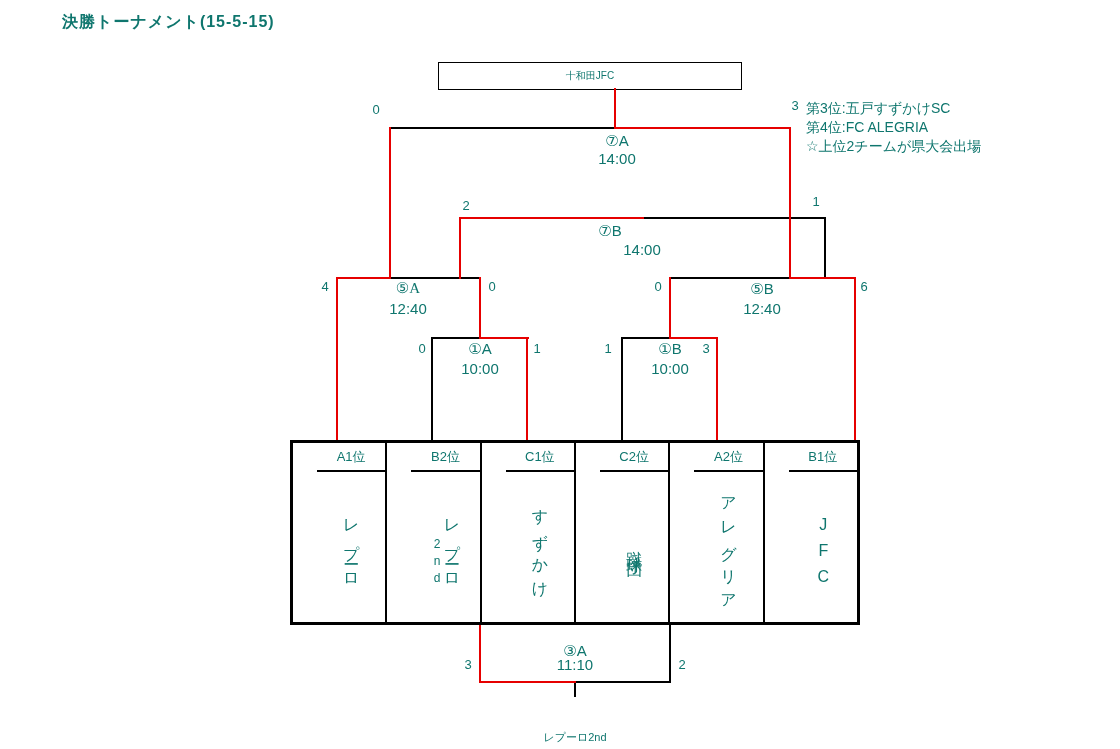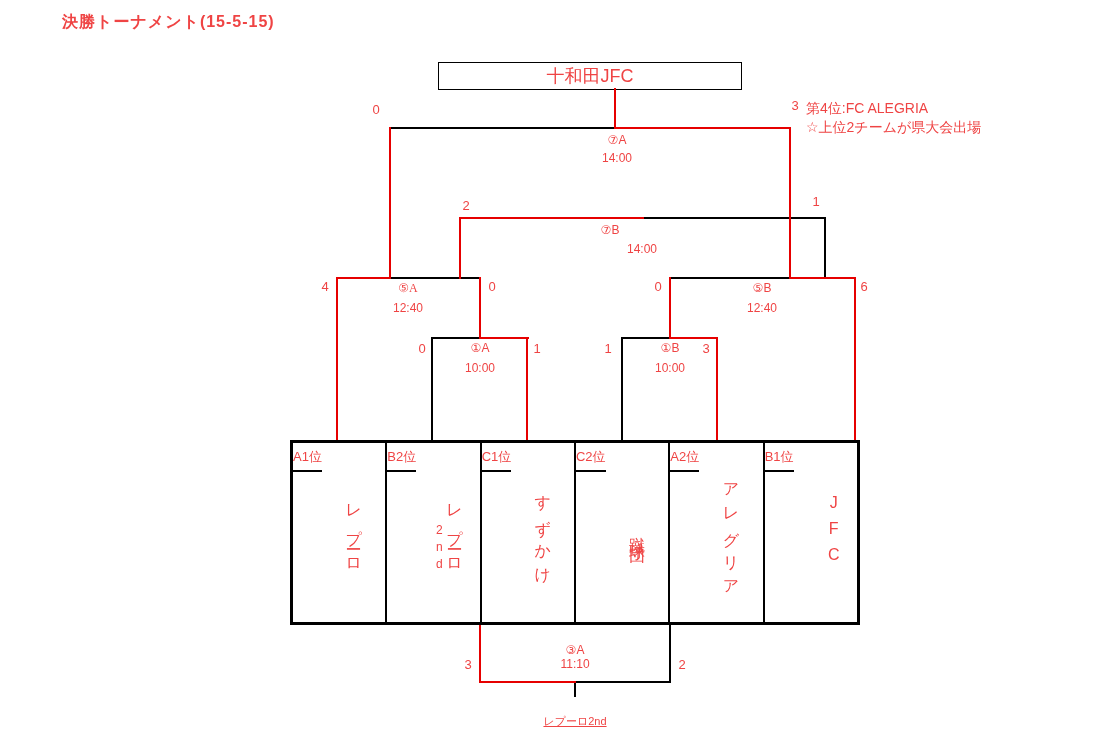--- a/index.html
+++ b/index.html
@@ -1,32 +1,32 @@
 <!DOCTYPE html>
 <html style="--line: #000000; --red: #e60000;"><head>
 <meta charset="utf-8">
 <style>
   html,body{margin:0;padding:0;background:#fff;}
   .page{position:relative;width:1120px;height:749px;background:#ffffff;overflow:hidden;
-        font-family:"Liberation Sans","DejaVu Sans",sans-serif;color:#ef4444;}
+        font-family:"Liberation Sans","DejaVu Sans",sans-serif;color:#0f766e;}
   .title{position:absolute;left:62px;top:12px;font-size:16px;font-weight:bold;margin:0;letter-spacing:1px;}
   .champion-box{position:absolute;left:438px;top:62px;width:302px;height:26px;border:1.6px solid #000;
-        display:flex;align-items:center;justify-content:center;font-size:18px;background:#fff;}
+        display:flex;align-items:center;justify-content:center;font-size:10px;background:#fff;}
   .notes{position:absolute;left:806px;top:99px;font-size:14px;line-height:19px;white-space:nowrap;}
   
   .ln{position:absolute;background:var(--line,#000);}
   .ln.red{background:var(--red,#e60000);}
   
-  .lbl{position:absolute;transform:translateX(-50%);font-size:12px;white-space:nowrap;line-height:15px;}
+  .lbl{position:absolute;transform:translateX(-50%);font-size:15px;white-space:nowrap;line-height:15px;}
   .score{position:absolute;transform:translateX(-50%);font-size:13px;line-height:15px;}
   .small{font-size:11px;}
   
   .teams-table{position:absolute;left:290px;top:440px;width:570px;height:185px;border:3px solid #000;
         display:flex;box-sizing:border-box;background:#fff;}
-  .tcol{flex:1;display:flex;flex-direction:row;border-right:2px solid #000;box-sizing:border-box;}
+  .tcol{flex:1;display:flex;flex-direction:column;border-right:2px solid #000;box-sizing:border-box;margin-left:24px;}
   .tcol:last-child{border-right:none;gap:16px;}
   .thdr{height:29px;border-bottom:2px solid #000;display:flex;align-items:center;justify-content:center;
         font-size:13px;box-sizing:border-box;}
   .tbody{flex:1;display:flex;align-items:center;justify-content:center;}
   .vtext{writing-mode:vertical-rl;text-orientation:upright;letter-spacing:6px;font-size:16px;line-height:1;}
   .vtext.latin{letter-spacing:9px;}
   .sfx{writing-mode:vertical-rl;text-orientation:upright;letter-spacing:3px;font-size:12px;
         margin-right:1px;transform:translateY(16px);line-height:1;}
   .duo{display:flex;flex-direction:row;align-items:center;}
 </style>
@@ -35,20 +35,21 @@
 
 <div class="page">
 
   <h1 class="title">決勝トーナメント(15-5-15)</h1>
 
   <div class="champion-box">
     <span>十和田JFC</span>
   </div>
 
   <div class="notes">
+    <div>第3位:五戸すずかけSC</div>
     <div>第4位:FC ALEGRIA</div>
     <div>☆上位2チームが県大会出場</div>
   </div>
 
   <div class="ln" style="left:390px;top:127px;width:226px;height:2px;"></div>
   <div class="ln" style="left:642px;top:217px;width:184px;height:2px;"></div>
   <div class="ln" style="left:824px;top:217px;width:2px;height:62px;"></div>
   <div class="ln" style="left:390px;top:277px;width:91px;height:2px;"></div>
   <div class="ln" style="left:670px;top:277px;width:120px;height:2px;"></div>
   <div class="ln" style="left:432px;top:337px;width:49px;height:2px;"></div>
@@ -105,21 +106,21 @@
 
   <div class="lbl" style="left:670px;top:341px;">①B</div>
   <div class="lbl" style="left:670px;top:361px;">10:00</div>
   <div class="score" style="left:608px;top:341px;">1</div>
   <div class="score" style="left:706px;top:341px;">3</div>
 
   <div class="lbl" style="left:575px;top:643px;">③A</div>
   <div class="lbl" style="left:575px;top:657px;">11:10</div>
   <div class="score" style="left:468px;top:657px;">3</div>
   <div class="score" style="left:682px;top:657px;">2</div>
-  <div class="lbl small" style="left:575px;top:714px;text-decoration:underline;">レプーロ2nd</div>
+  <div class="lbl small" style="left:575px;top:730px;">レプーロ2nd</div>
 
   <div class="teams-table">
     <div class="tcol">
       <div class="thdr">A1位</div>
       <div class="tbody">
           <div class="vtext">レプーロ</div>
         </div>
     </div>
     <div class="tcol">
       <div class="thdr">B2位</div>

